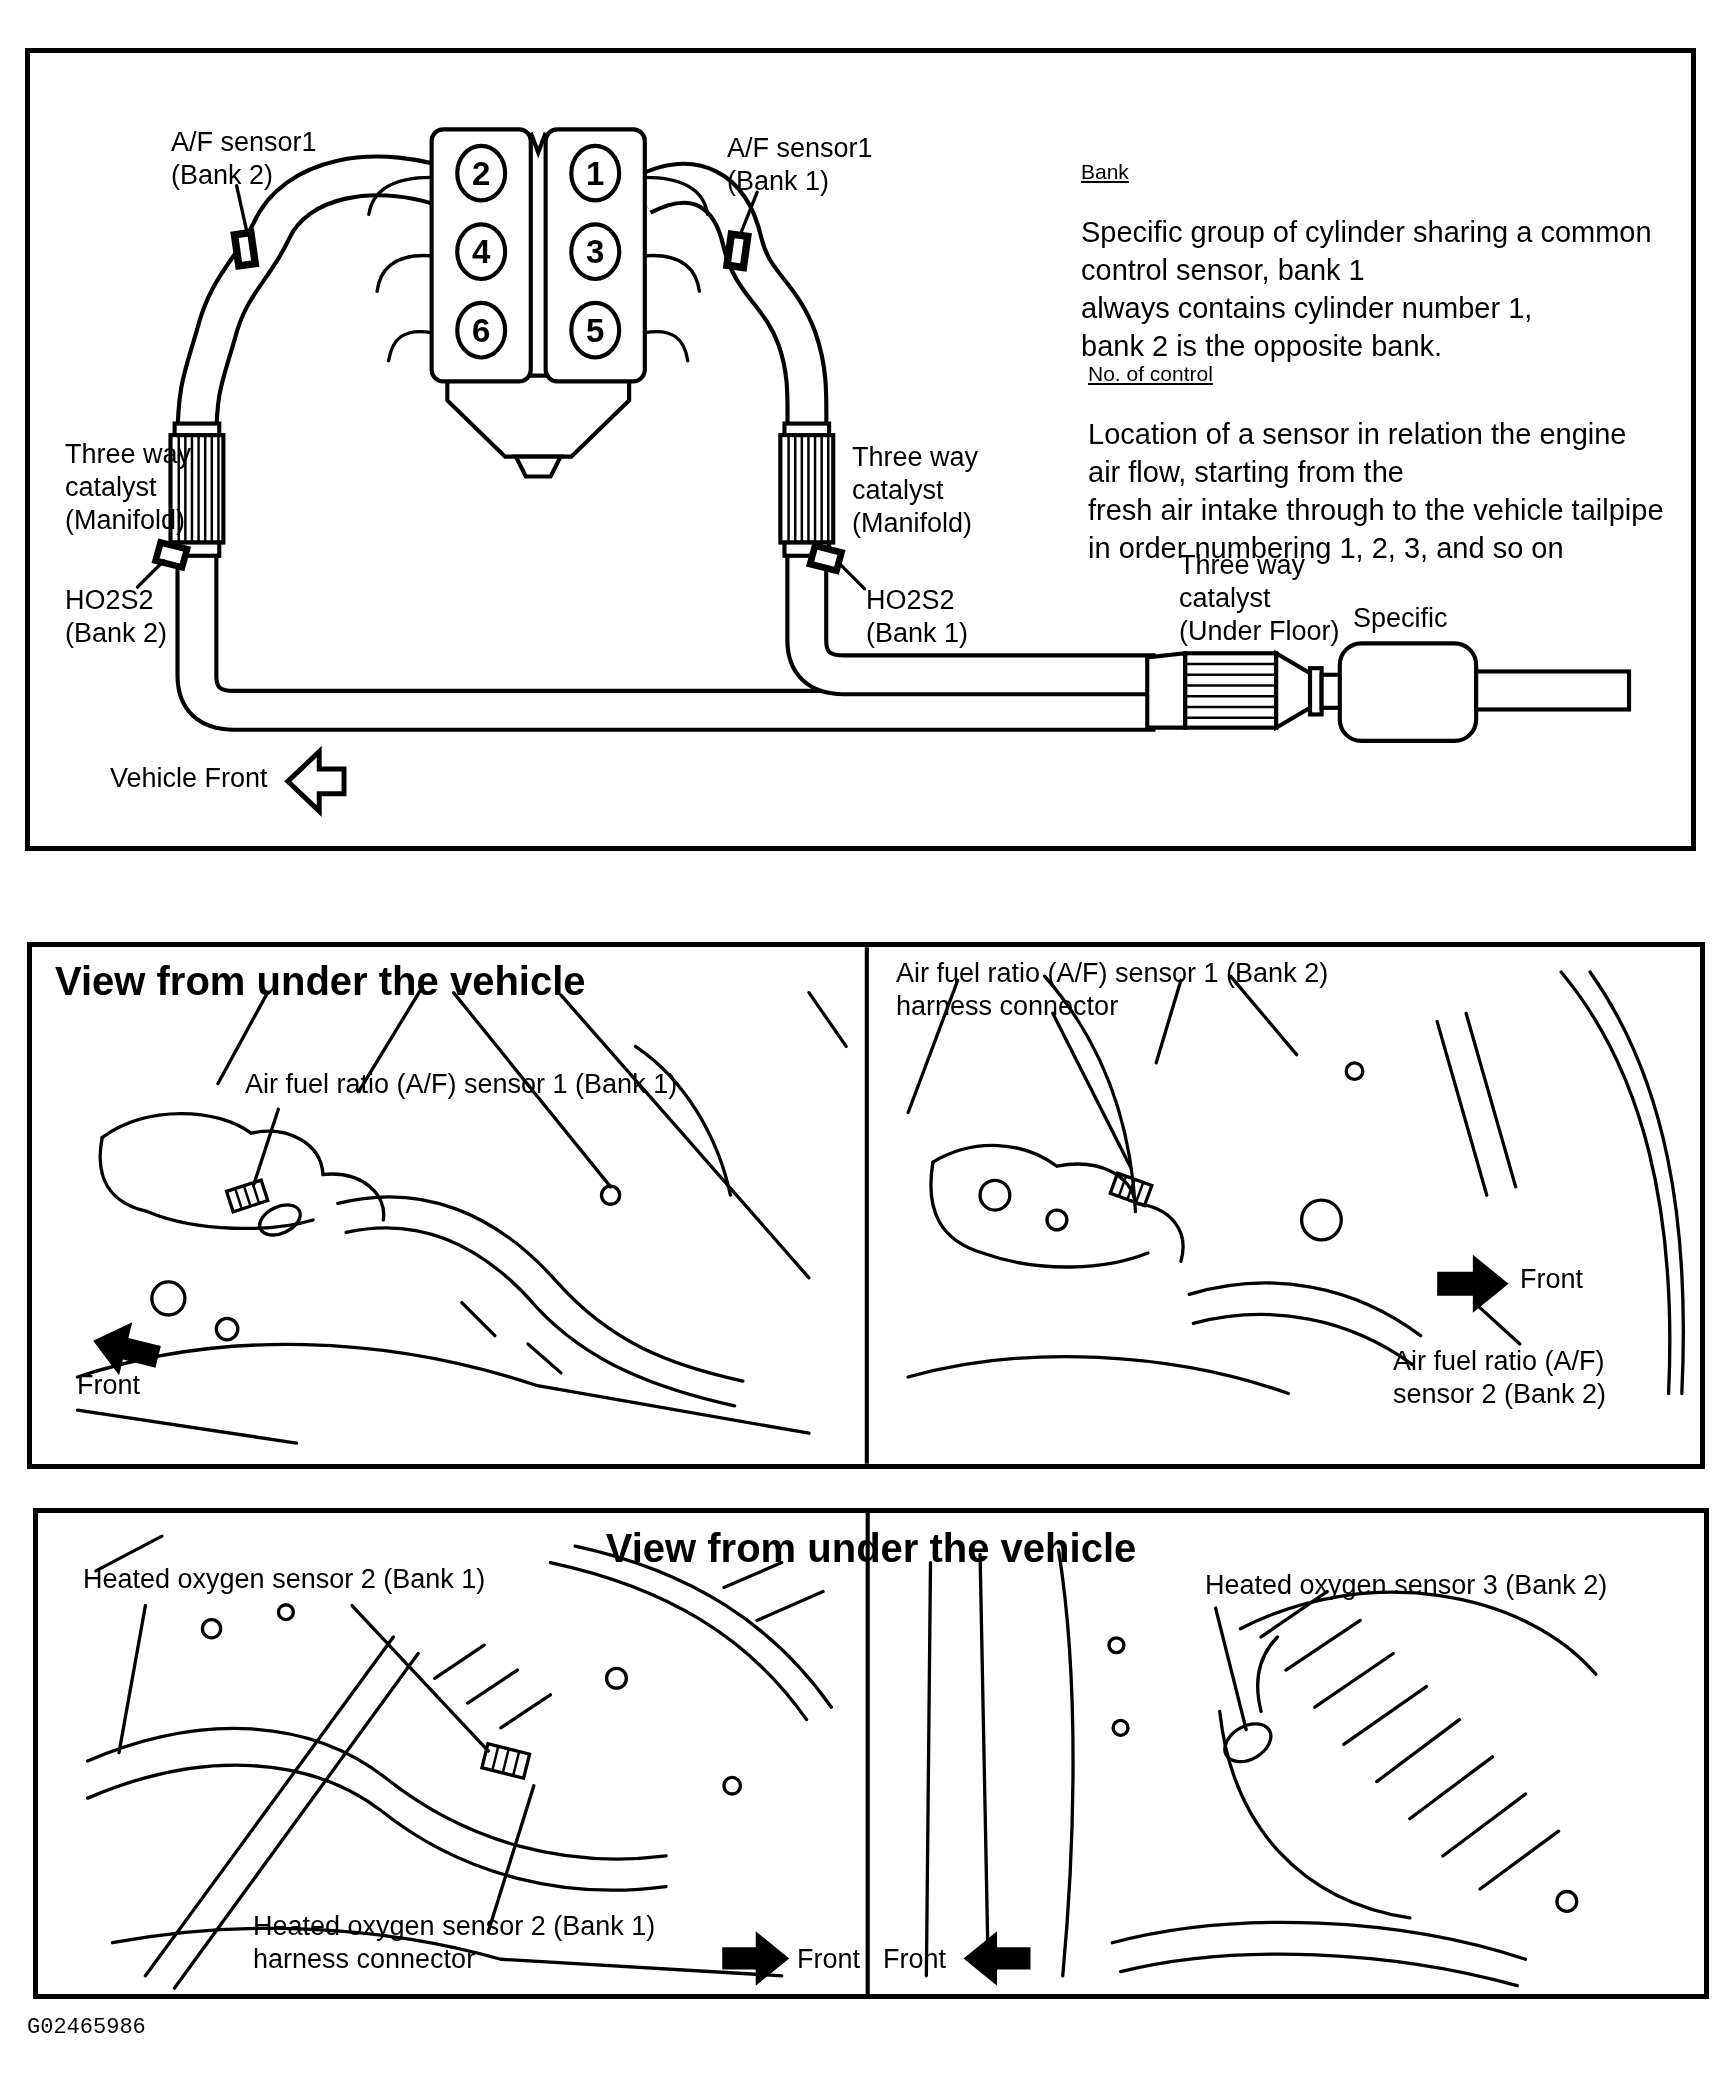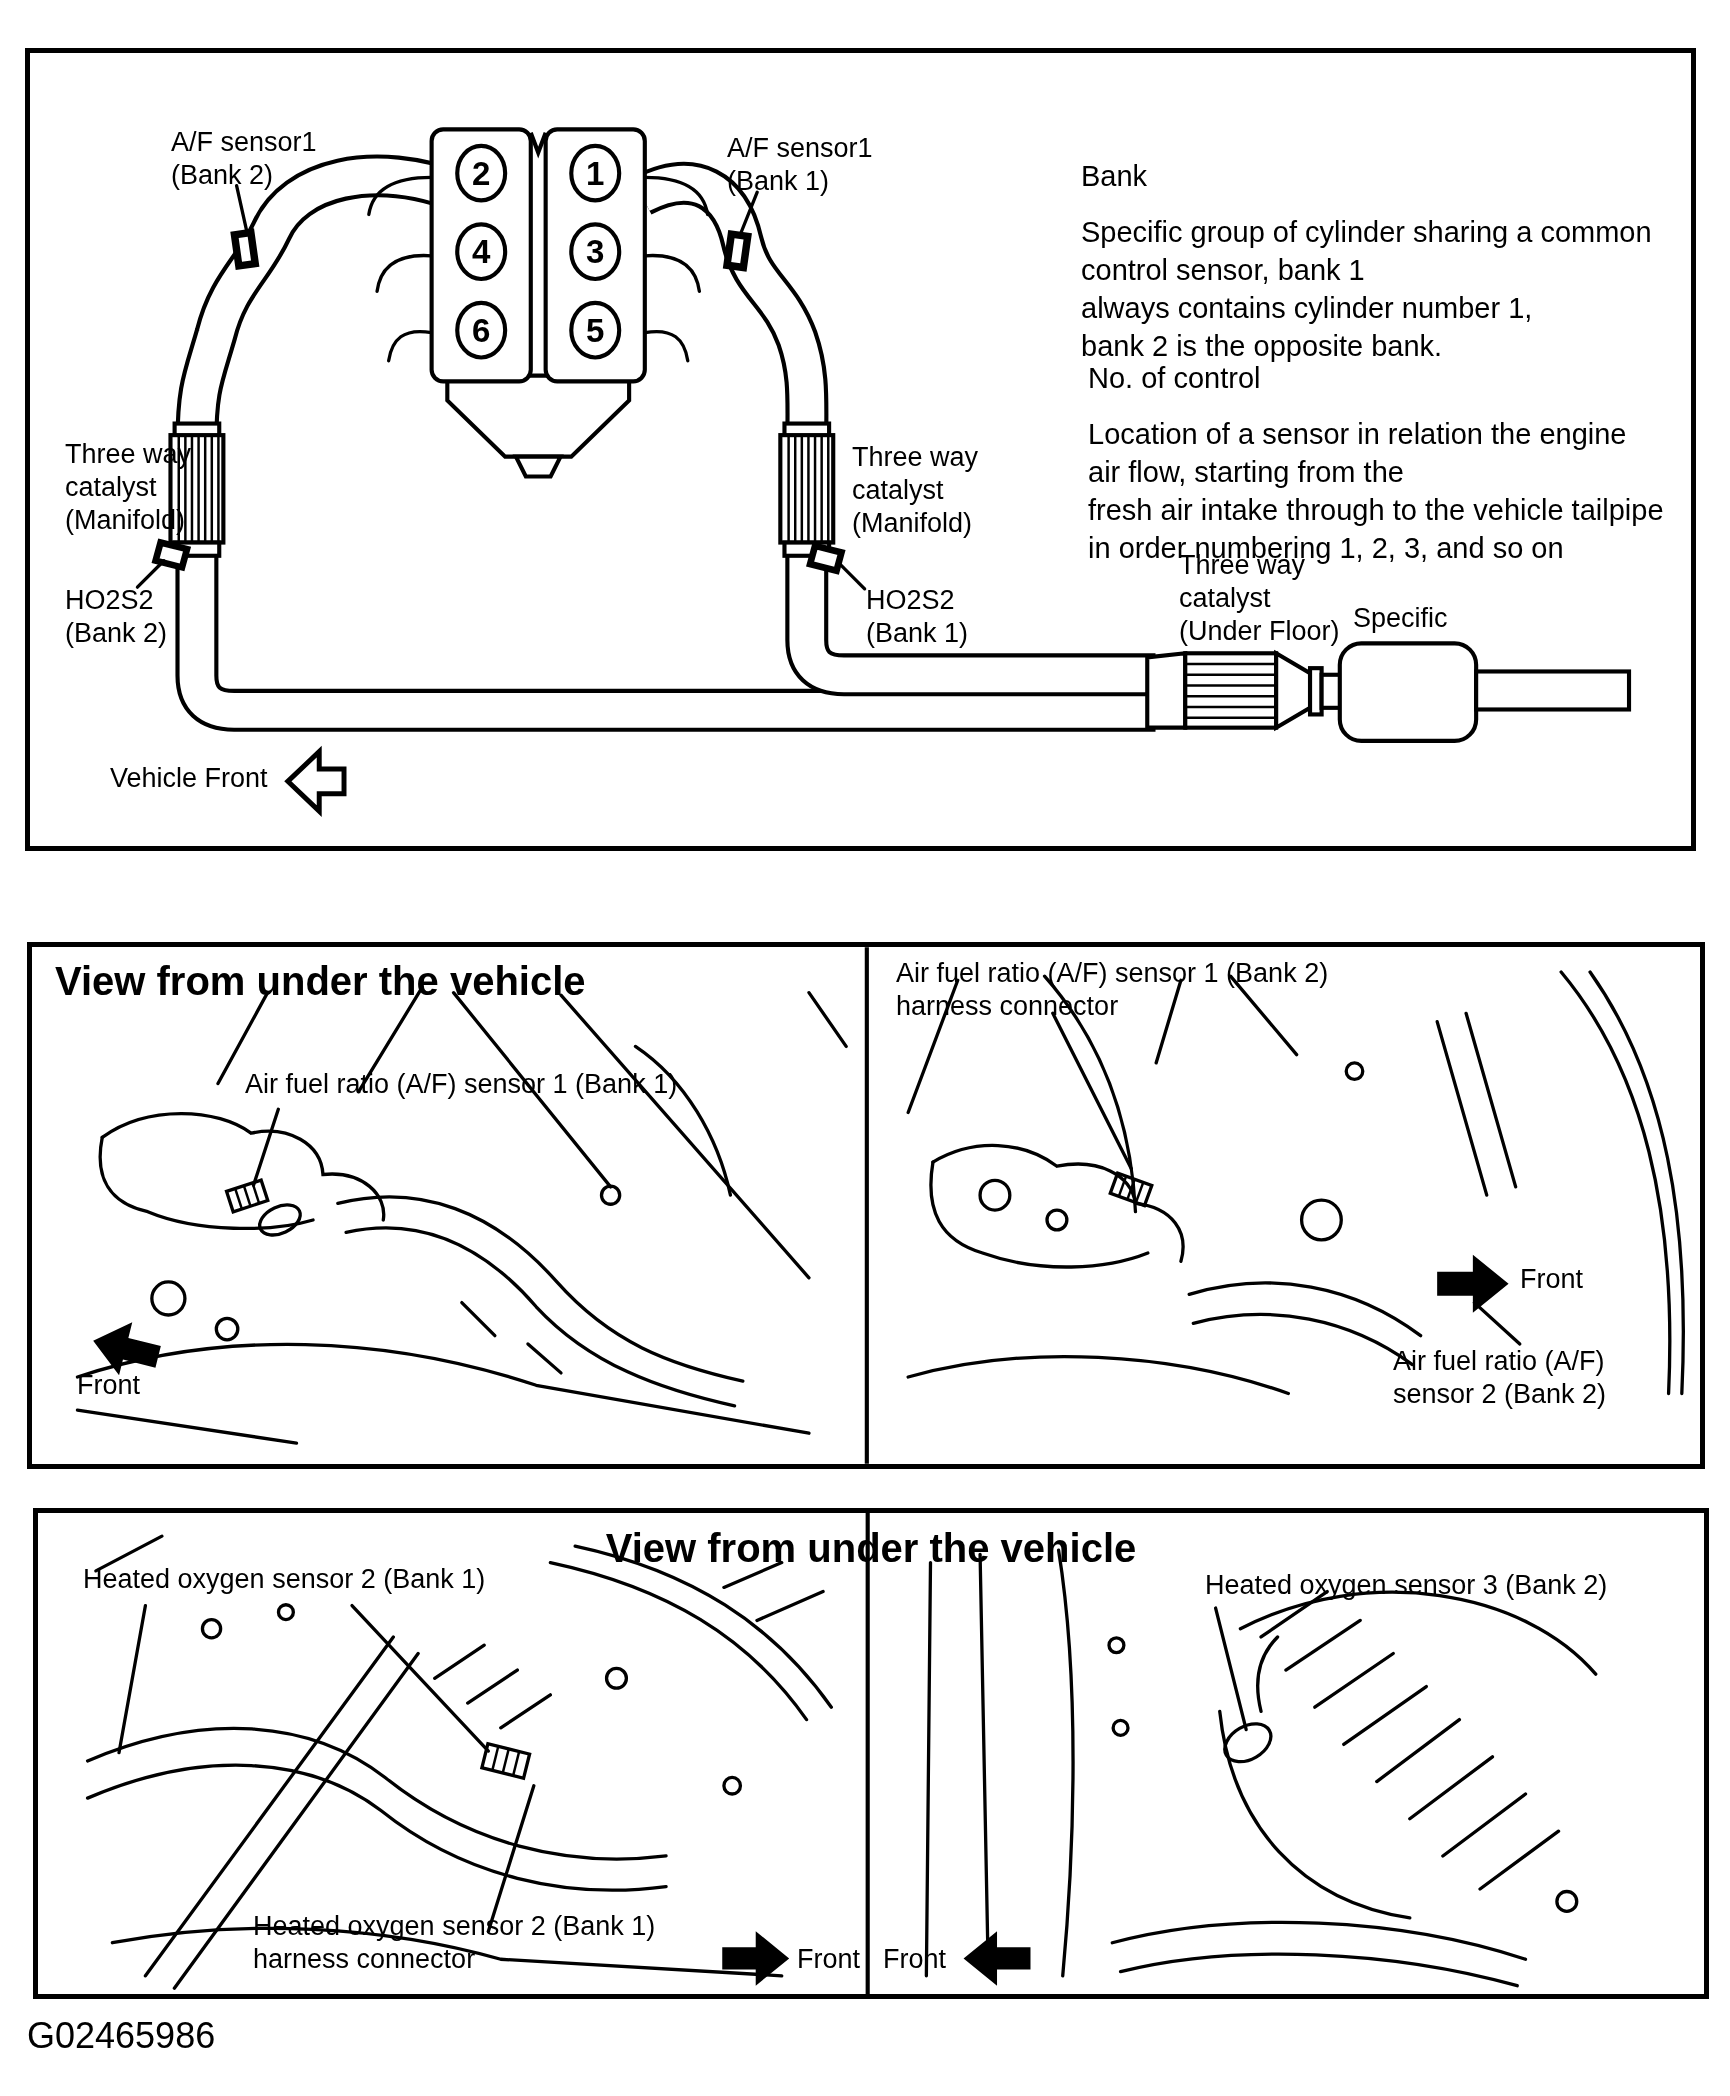--- a/index.html
+++ b/index.html
@@ -7,24 +7,24 @@
     width:1731px; height:2097px; background:#ffffff; position:relative;
     font-family:"Liberation Sans", sans-serif; color:#000;
   }
   .panel { position:absolute; border:5px solid #000; background:#fff; box-sizing:border-box; }
   #top-panel    { left:25px;  top:48px;   width:1671px; height:803px; }
   #middle-panel { left:27px;  top:942px; width:1678px; height:527px; }
   #bottom-panel { left:33px;  top:1508px; width:1676px; height:491px; }
   .panel > svg { position:absolute; left:0; top:0; }
   .label { position:absolute; font-size:27px; line-height:33px; white-space:pre-line; }
   .hdr   { position:absolute; font-size:40px; font-weight:bold; white-space:pre; }
-  .note-title { position:absolute; font-size:29px; }
+  .note-title { position:absolute; font-size:21px;text-decoration:underline; }
   .note-body  { position:absolute; font-size:29px; line-height:38px; white-space:pre-line;margin-top:16px; }
   .hdr-center { left:50%; transform:translateX(-50%); }
-  #figure-id { position:absolute; left:27px; top:2015px; font-size:36px; }
+  #figure-id { position:absolute; left:27px; top:2015px; font-size:22px;font-family:Liberation Mono, monospace; }
   .art { stroke:#000; fill:none; stroke-width:4; stroke-linecap:round; }
   .ln  { stroke:#000; fill:none; stroke-width:5; }
   .lnf { stroke:#000; fill:#fff; stroke-width:5; }
   .hatch { stroke:#000; stroke-width:3; }
   .cylnum { font-size:40px; font-weight:bold; text-anchor:middle; }
 </style>
 </head>
 <body>
 
 <div class="panel" id="top-panel">

